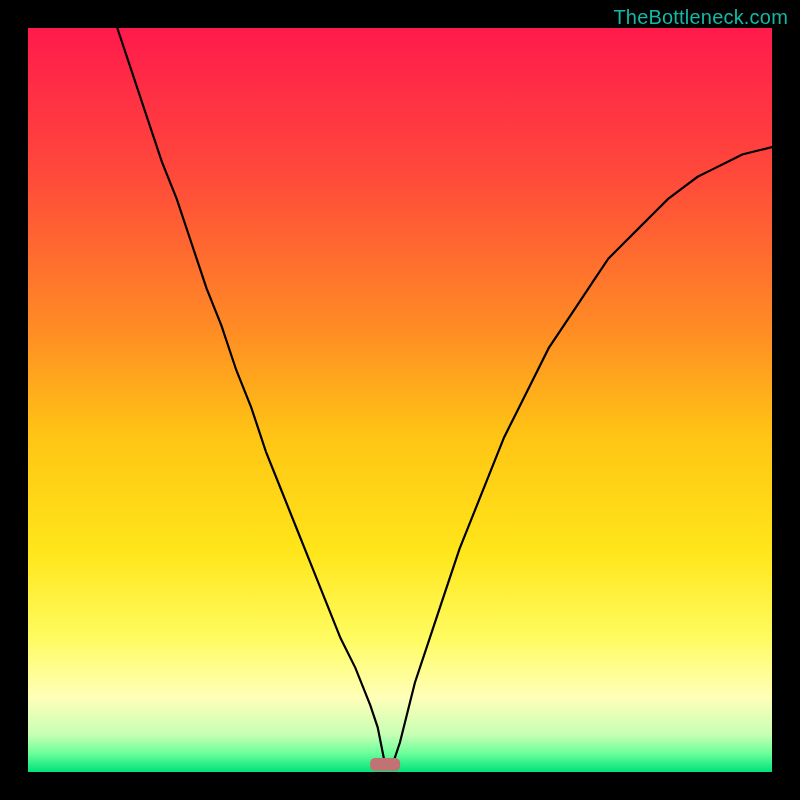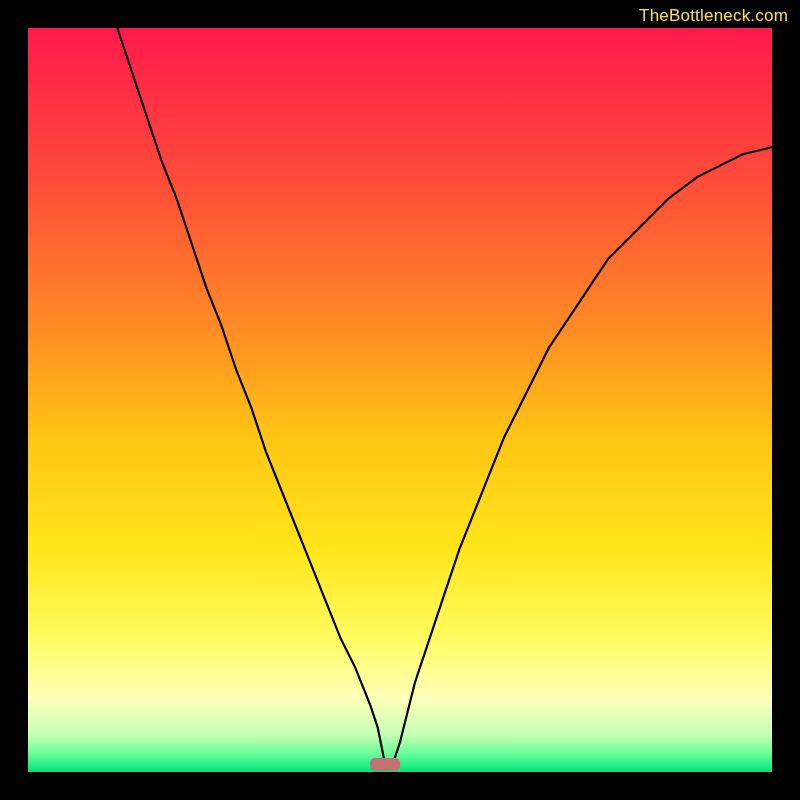--- a/index.html
+++ b/index.html
@@ -14,22 +14,22 @@
   .frame {
     position: relative;
     width: 800px;
     height: 800px;
     background: #000;
   }
   .watermark {
     position: absolute;
     top: 6px;
     right: 12px;
-    color: #fde047;
-    font-size: 17px;
+    color: #14b8a6;
+    font-size: 20px;
     letter-spacing: 0.2px;
     z-index: 10;
   }
   .plot {
     position: absolute;
     left: 28px;
     top: 28px;
     right: 28px;
     bottom: 28px;
   }

